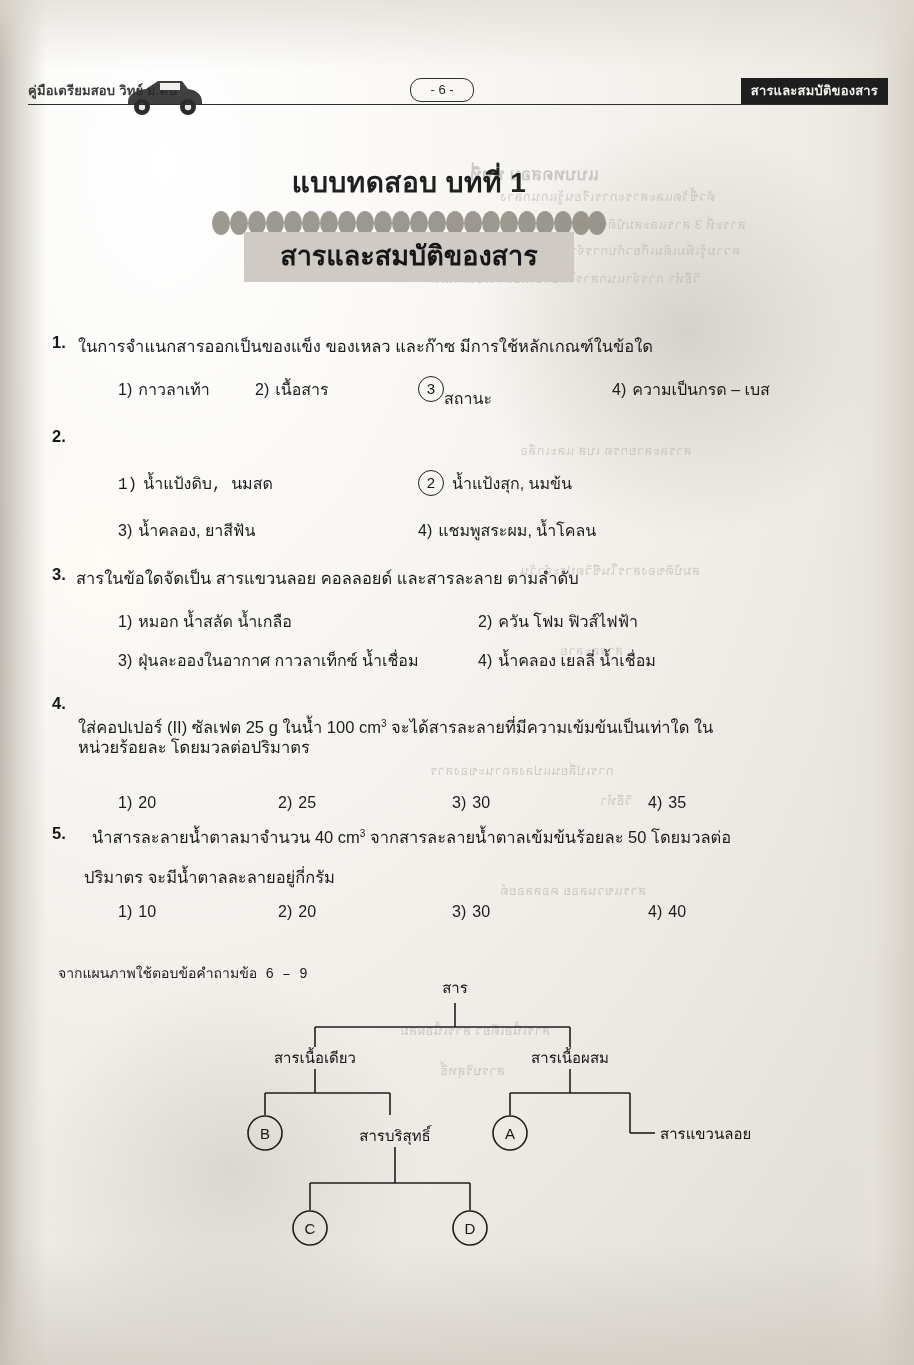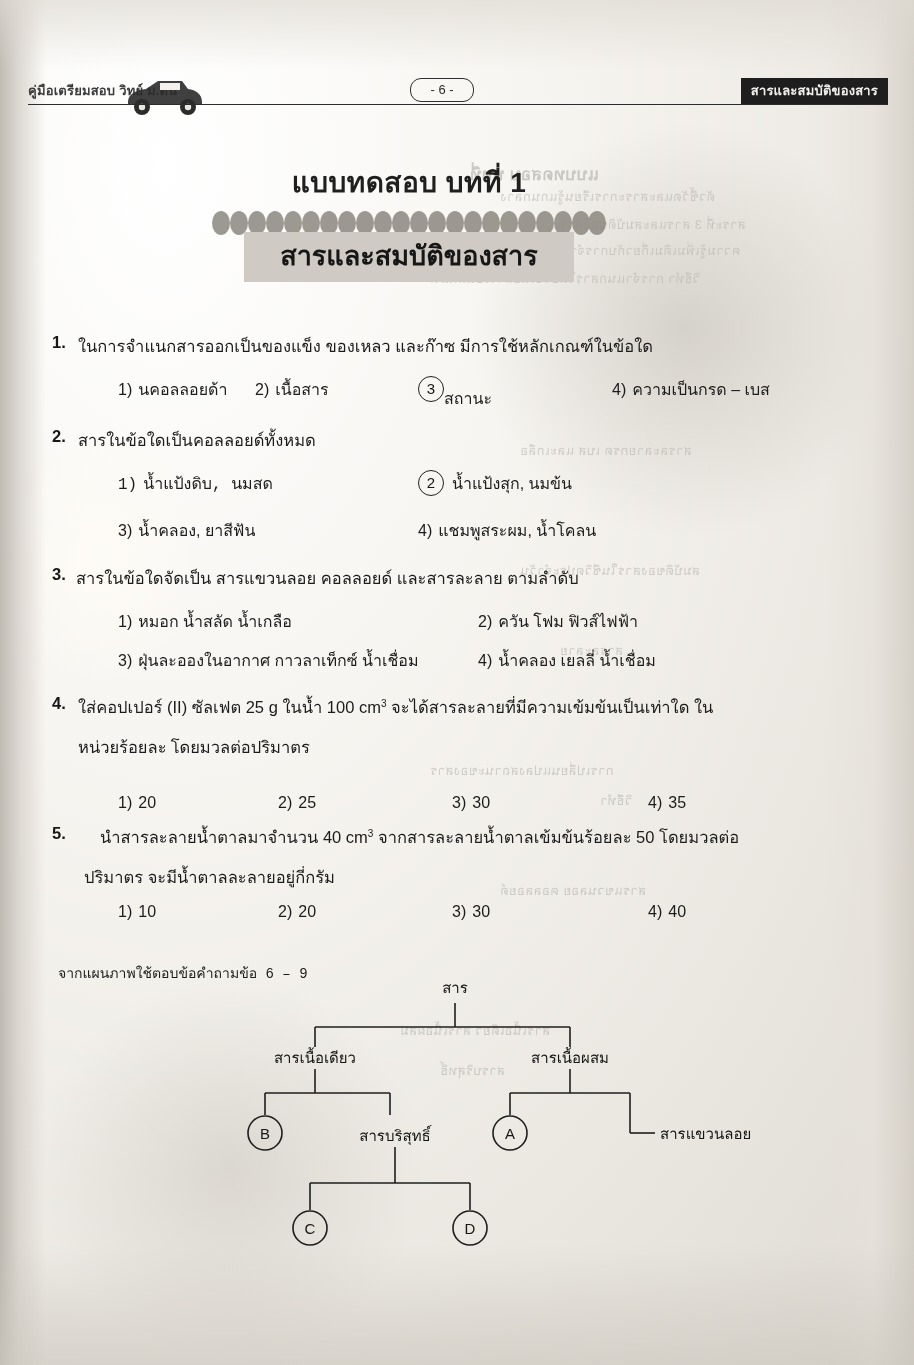--- a/index.html
+++ b/index.html
@@ -288,35 +288,34 @@
       </g>
     </svg>
     <div class="title2-band">
       <div class="title2">สารและสมบัติของสาร</div>
     </div>
   </div>
 
   <div class="qnum" style="left:52px; top:333px;">1.</div>
   <div class="qtext" style="left:78px; top:333px;">ในการจำแนกสารออกเป็นของแข็ง ของเหลว และก๊าซ มีการใช้หลักเกณฑ์ในข้อใด</div>
   <div class="opt" style="left:118px; top:377px;">
-    <span class="opt-label">1)</span><span>นคอลลอยด้า</span>
+    <span class="opt-label">1)</span><span>กาวลาเท้า</span>
   </div>
   <div class="opt" style="left:255px; top:377px;">
     <span class="opt-label">2)</span><span>เนื้อสาร</span>
   </div>
   <div class="circled" style="left:418px; top:376px;">3</div>
   <div class="opt" style="left:444px; top:377px;margin-top:9px;">
     <span>สถานะ</span>
   </div>
   <div class="opt" style="left:612px; top:377px;">
     <span class="opt-label">4)</span><span>ความเป็นกรด – เบส</span>
   </div>
 
   <div class="qnum" style="left:52px; top:427px;">2.</div>
-  <div class="qtext" style="left:78px; top:427px;">สารในข้อใดเป็นคอลลอยด์ทั้งหมด</div>
   <div class="opt" style="left:118px; top:471px;font-family:Liberation Mono, monospace;">
     <span class="opt-label">1)</span><span>น้ำแป้งดิบ, นมสด</span>
   </div>
   <div class="circled" style="left:418px; top:470px;">2</div>
   <div class="opt" style="left:452px; top:471px;">
     <span>น้ำแป้งสุก, นมข้น</span>
   </div>
   <div class="opt" style="left:118px; top:518px;">
     <span class="opt-label">3)</span><span>น้ำคลอง, ยาสีฟัน</span>
   </div>
@@ -333,39 +332,39 @@
     <span class="opt-label">2)</span><span>ควัน โฟม ฟิวส์ไฟฟ้า</span>
   </div>
   <div class="opt" style="left:118px; top:648px;">
     <span class="opt-label">3)</span><span>ฝุ่นละอองในอากาศ กาวลาเท็กซ์ น้ำเชื่อม</span>
   </div>
   <div class="opt" style="left:478px; top:648px;">
     <span class="opt-label">4)</span><span>น้ำคลอง เยลลี่ น้ำเชื่อม</span>
   </div>
 
   <div class="qnum" style="left:52px; top:694px;">4.</div>
-  <div class="qtext" style="left:78px; top:694px;text-align:right;">
+  <div class="qtext" style="left:78px; top:714px;text-align:right;">
     <span>ใส่คอปเปอร์ (II) ซัลเฟต 25 g ในน้ำ 100 cm</span><span class="sup">3</span><span> จะได้สารละลายที่มีความเข้มข้นเป็นเท่าใด ใน</span>
   </div>
   <div class="qtext" style="left:78px; top:734px;font-family:Liberation Serif, serif;">หน่วยร้อยละ โดยมวลต่อปริมาตร</div>
   <div class="opt" style="left:118px; top:794px;">
     <span class="opt-label">1)</span><span>20</span>
   </div>
   <div class="opt" style="left:278px; top:794px;">
     <span class="opt-label">2)</span><span>25</span>
   </div>
   <div class="opt" style="left:452px; top:794px;">
     <span class="opt-label">3)</span><span>30</span>
   </div>
   <div class="opt" style="left:648px; top:794px;">
     <span class="opt-label">4)</span><span>35</span>
   </div>
 
   <div class="qnum" style="left:52px; top:824px;">5.</div>
-  <div class="qtext" style="left:100px; top:824px;">
+  <div class="qtext" style="left:92px; top:824px;">
     <span>นำสารละลายน้ำตาลมาจำนวน 40   cm</span><span class="sup">3</span><span> จากสารละลายน้ำตาลเข้มข้นร้อยละ 50 โดยมวลต่อ</span>
   </div>
   <div class="qtext" style="left:84px; top:864px;">ปริมาตร จะมีน้ำตาลละลายอยู่กี่กรัม</div>
   <div class="opt" style="left:118px; top:903px;">
     <span class="opt-label">1)</span><span>10</span>
   </div>
   <div class="opt" style="left:278px; top:903px;">
     <span class="opt-label">2)</span><span>20</span>
   </div>
   <div class="opt" style="left:452px; top:903px;">

